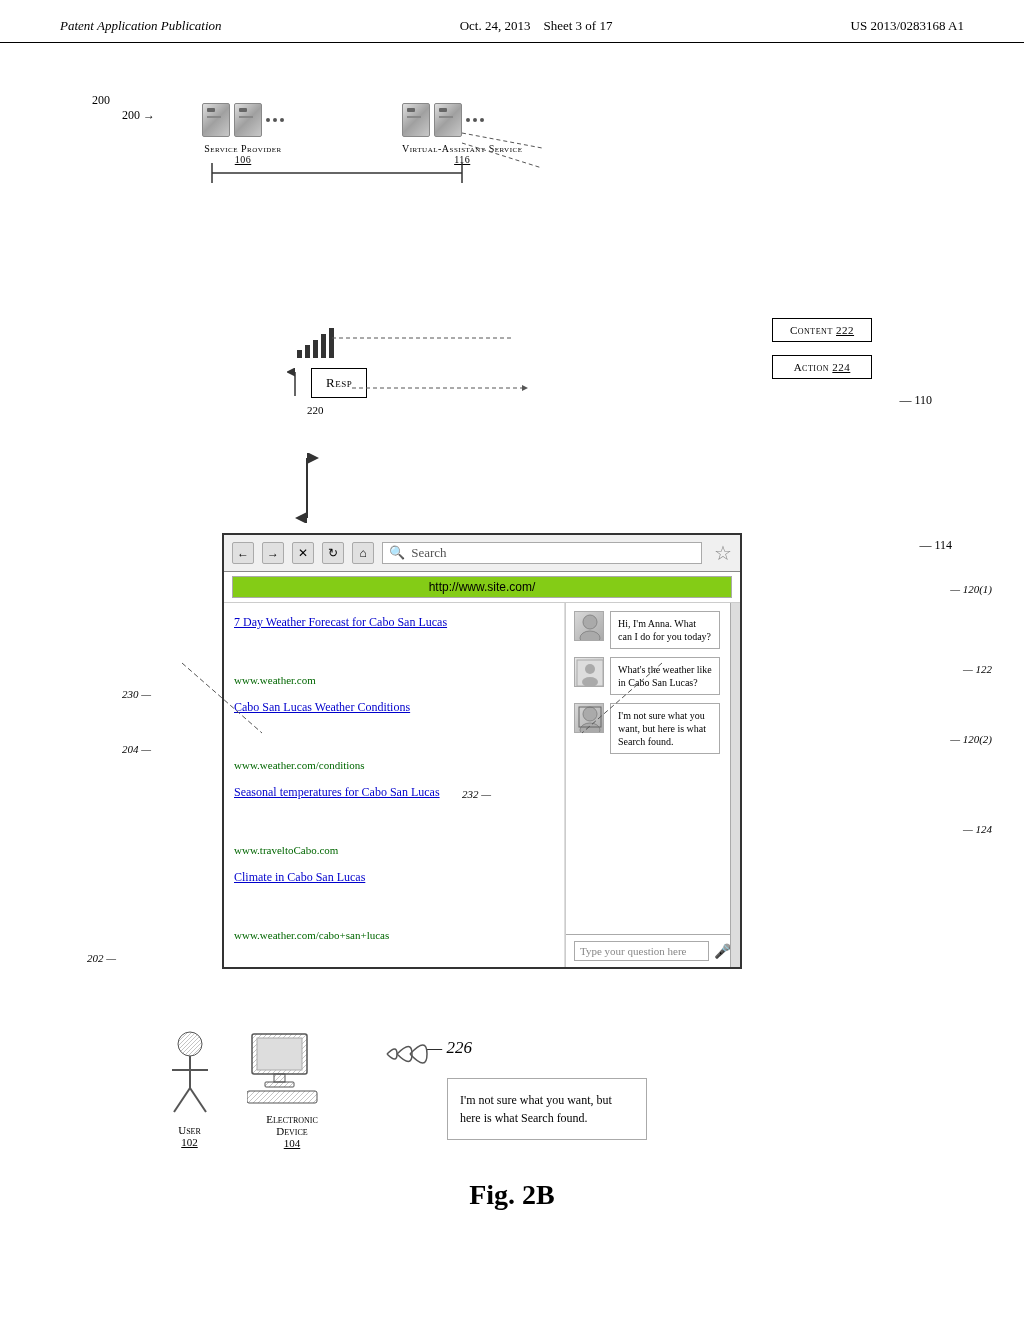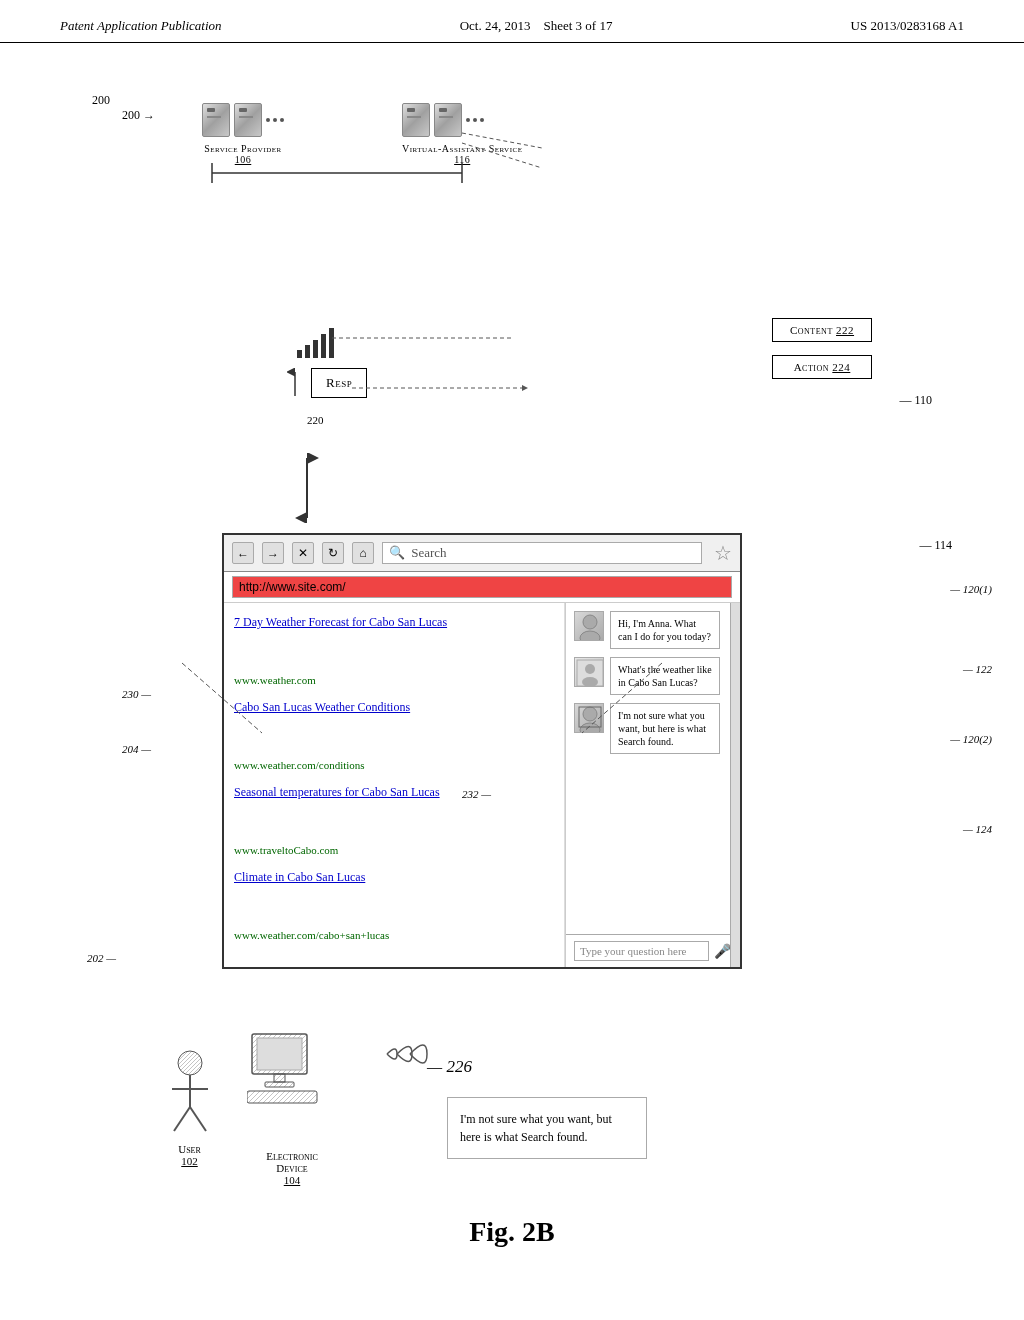--- a/index.html
+++ b/index.html
@@ -155,21 +155,22 @@
 
     .browser-address {
       padding: 4px 8px;
       border-bottom: 1px solid #ccc;
     }
     .browser-address input {
       width: 100%;
       border: 1px solid #aaa;
       padding: 3px 6px;
       font-size: 12px;
-      background: #ef4444;
+      background: #84cc16;
+      text-align: center;
     }
 
     .browser-body {
       display: flex;
       min-height: 260px;
     }
 
     .search-results {
       flex: 1;
       padding: 12px 10px;
@@ -403,21 +404,21 @@
               <marker id="arrowUp" markerWidth="6" markerHeight="6" refX="3" refY="6" orient="auto">
                 <path d="M0,6 L3,0 L6,6" fill="#333"></path>
               </marker>
             </defs>
             <line x1="8" y1="28" x2="8" y2="4" stroke="#333" stroke-width="1.5" marker-end="url(#arrowUp)"></line>
           </svg>
           <div class="resp-box">
             <span class="label-small-caps">Resp</span>
           </div>
         </div>
-        <div style="font-size:11px; margin-left:20px; margin-top:16px;">
+        <div style="font-size:11px; margin-left:20px; margin-top:6px;">
           <span>220</span>
         </div>
       </div>
 
       <svg style="position:absolute; left:240px; top:67px;" width="200" height="20">
         <defs>
           <marker id="arrowRight" markerWidth="6" markerHeight="6" refX="0" refY="3" orient="auto">
             <path d="M0,0 L6,3 L0,6" fill="#555"></path>
           </marker>
         </defs>
@@ -576,21 +577,21 @@
 
           <line x1="28" y1="58" x2="12" y2="82" stroke="#555" stroke-width="2"></line>
           <line x1="28" y1="58" x2="44" y2="82" stroke="#555" stroke-width="2"></line>
         </svg>
         <div style="text-align:center; font-size:11px; margin-top:4px; font-variant:small-caps;">
           <div>User</div>
           <div style="text-decoration:underline;">102</div>
         </div>
       </div>
 
-      <div style="display:flex; flex-direction:column; align-items:center; margin-right:10px;gap:37px;">
+      <div style="display:flex; flex-direction:column; align-items:center; margin-right:10px;">
         <svg width="90" height="80">
           <defs>
             <pattern id="hatch2" patternUnits="userSpaceOnUse" width="5" height="5">
               <path d="M0,5 l5,-5 M-1,1 l2,-2 M4,6 l2,-2" stroke="#888" stroke-width="0.5"></path>
             </pattern>
           </defs>
 
           <rect x="5" y="5" width="55" height="40" fill="url(#hatch2)" stroke="#555" stroke-width="1.5" rx="2"></rect>
           <rect x="10" y="9" width="45" height="32" fill="#ddd" stroke="#aaa" stroke-width="1"></rect>
 

